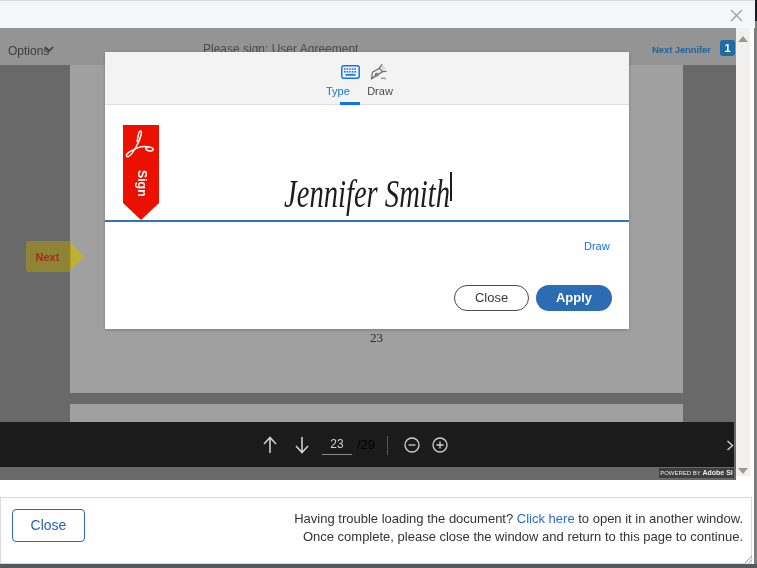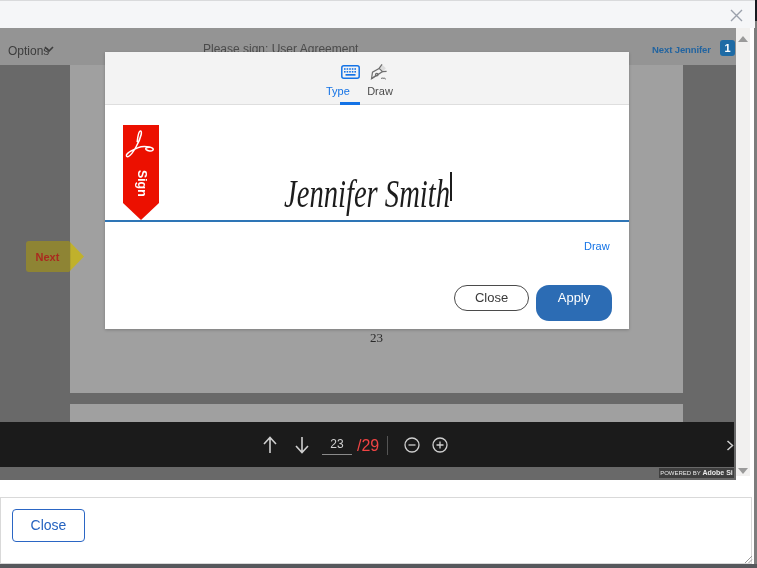--- a/index.html
+++ b/index.html
@@ -91,32 +91,32 @@
   <svg class="abs" style="left:283px;top:168px;" width="172" height="52" viewBox="0 0 172 52">
       <text x="1" y="39" font-size="39" font-style="italic" font-family="Liberation Serif, serif" fill="#1c1c1c" textLength="166" lengthAdjust="spacingAndGlyphs">Jennifer Smith</text>
     </svg>
   <div class="abs" style="left:450px;top:172px;width:1.6px;height:29px;background:#1c1c1c;"></div>
 
   <div class="abs" style="left:105px;top:220px;width:524px;height:1.6px;background:#2e75b6;"></div>
 
   <div class="abs" style="left:584px;top:240px;font-size:11px;color:#1473e6;">Draw</div>
 
   <div class="abs" style="left:454px;top:285px;width:75px;height:26px;border:1.5px solid #4b4b4b;border-radius:13px;background:#fff;text-align:center;line-height:23px;font-size:13px;color:#3a3a3a;">Close</div>
-  <div class="abs" style="left:536px;top:285px;width:76px;height:36px;border-radius:13px;background:#2c6cb4;text-align:center;line-height:26px;font-size:13px;font-weight:normal;color:#fff;">Apply</div>
+  <div class="abs" style="left:536px;top:285px;width:76px;height:26px;border-radius:13px;background:#2c6cb4;text-align:center;line-height:26px;font-size:13px;font-weight:bold;color:#fff;">Apply</div>
 
   <div class="abs" style="left:0;top:422px;width:734px;height:45px;background:#1b1b1b;"></div>
   <svg class="abs" style="left:262px;top:436px;" width="16" height="18" viewBox="0 0 16 18">
     <path d="M8 17 L8 2 M2 8 L8 1.5 L14 8" stroke="#cfcfcf" stroke-width="1.6" fill="none"></path>
   </svg>
   <svg class="abs" style="left:294px;top:436px;" width="16" height="18" viewBox="0 0 16 18">
     <path d="M8 1 L8 16 M2 10 L8 16.5 L14 10" stroke="#cfcfcf" stroke-width="1.6" fill="none"></path>
   </svg>
   <div class="abs" style="left:322px;top:437px;width:30px;text-align:center;font-size:12px;color:#d0d0d0;">23</div>
   <div class="abs" style="left:322px;top:454px;width:30px;height:1px;background:#8a8a8a;"></div>
-  <div class="abs" style="left:357px;top:437px;font-size:16px;color:#ef4444;">/29</div>
+  <div class="abs" style="left:357px;top:437px;font-size:13px;color:#000000;">/29</div>
   <div class="abs" style="left:387px;top:436px;width:1px;height:19px;background:#555;"></div>
   <svg class="abs" style="left:404px;top:437px;" width="16" height="16" viewBox="0 0 16 16">
     <circle cx="8" cy="8" r="7" fill="none" stroke="#cfcfcf" stroke-width="1.3"></circle>
     <path d="M4.5 8 L11.5 8" stroke="#cfcfcf" stroke-width="1.3"></path>
   </svg>
   <svg class="abs" style="left:432px;top:437px;" width="16" height="16" viewBox="0 0 16 16">
     <circle cx="8" cy="8" r="7" fill="none" stroke="#cfcfcf" stroke-width="1.3"></circle>
     <path d="M4.5 8 L11.5 8 M8 4.5 L8 11.5" stroke="#cfcfcf" stroke-width="1.3"></path>
   </svg>
   <svg class="abs" style="left:726px;top:440px;" width="8" height="11" viewBox="0 0 8 11">
@@ -128,20 +128,21 @@
   <div class="abs" style="left:736px;top:28px;width:14px;height:448px;background:#f1f0ef;"></div>
   <svg class="abs" style="left:738px;top:36px;" width="10" height="6" viewBox="0 0 10 6">
     <path d="M0 6 L5 0 L10 6 Z" fill="#9a9a9a"></path>
   </svg>
   <svg class="abs" style="left:738px;top:468px;" width="10" height="6" viewBox="0 0 10 6">
     <path d="M0 0 L5 6 L10 0 Z" fill="#9a9a9a"></path>
   </svg>
 
   <div class="abs" style="left:0;top:497px;width:752px;height:67px;background:#fff;border:1px solid #d9d9d9;"></div>
   <div class="abs" style="left:12px;top:509px;width:73px;height:33px;border:1px solid #2b66c4;border-radius:4px;background:#fff;text-align:center;line-height:31px;font-size:14px;color:#2563c0;">Close</div>
+  <div class="abs" style="left:280px;top:510px;width:463px;text-align:right;font-size:13px;color:#333;line-height:18px;">Having trouble loading the document? <span style="color:#2b6cd4;">Click here</span> to open it in another window.<br>Once complete, please close the window and return to this page to continue.</div>
 
   <div class="abs" style="left:0;top:564px;width:757px;height:4px;background:#56585c;"></div>
 
   <svg class="abs" style="left:744px;top:555px;" width="9" height="9" viewBox="0 0 9 9">
     <path d="M8 1 L1 8 M8 4.5 L4.5 8 M8 8 L8 8" stroke="#9a9a9a" stroke-width="1" fill="none"></path>
   </svg>
 
 </div>
 
 </body></html>

